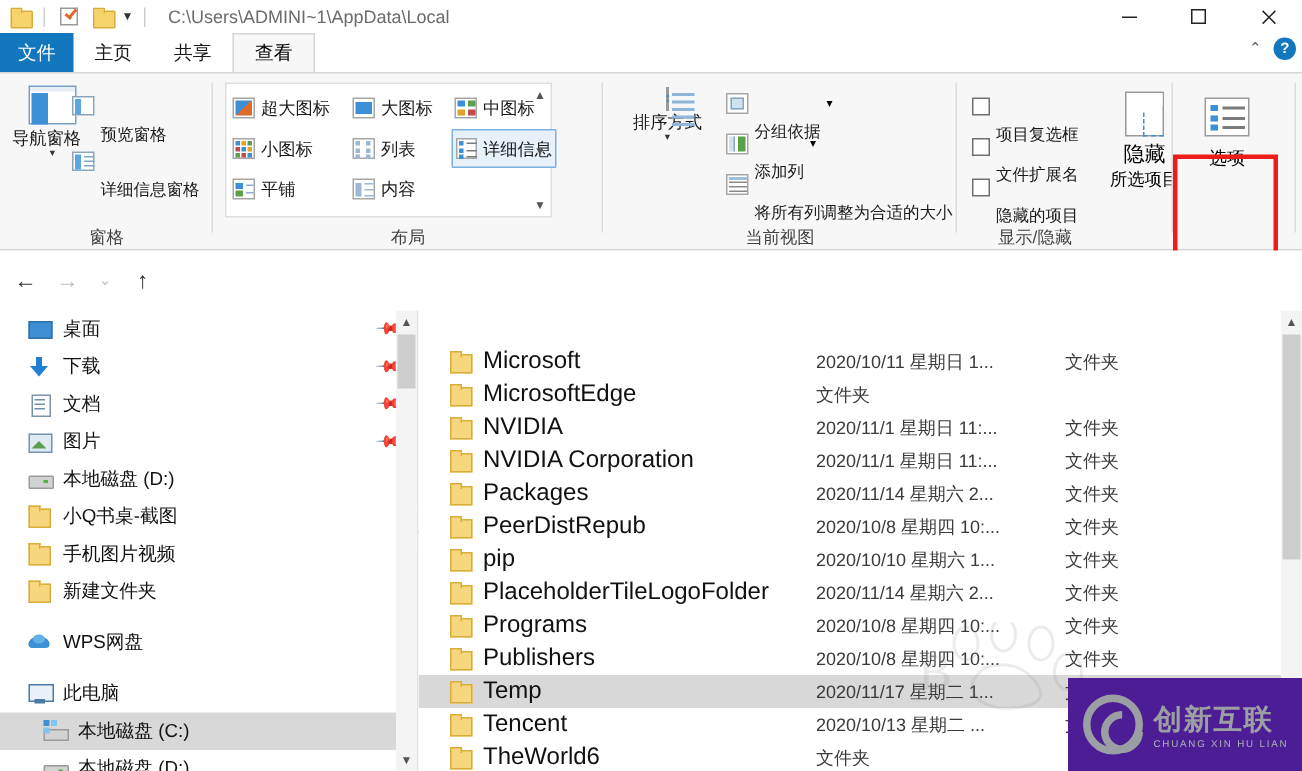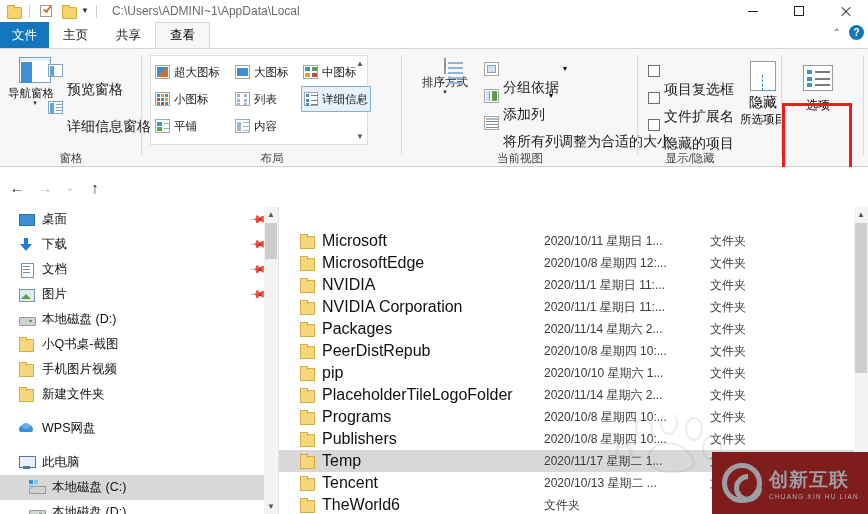--- a/index.html
+++ b/index.html
@@ -56,21 +56,21 @@
   .rgroup{ position:absolute; top:0; height:119px; }
   .rgroup-label{ position:absolute; bottom:2px; width:100%; text-align:center;
     font-size:11.5px; color:#444; }
   .rgroup-div{ position:absolute; top:6px; width:1px; height:100px; background:#dcdcdc; }
 
   .bigbtn{ display:flex; flex-direction:column; align-items:center; width:62px; }
   .bigbtn .cap{ font-size:11.5px; color:#1a1a1a; line-height:13px; text-align:center; }
   .bigbtn .dd{ font-size:7px; color:#333; line-height:6px; }
 
   .smallrow{ display:flex; align-items:center; gap:4px; height:19px; }
-  .smallrow .lbl{ font-size:14px; color:#1a1a1a; white-space:nowrap;margin-top:38px; }
+  .smallrow .lbl{ font-size:11px; color:#1a1a1a; white-space:nowrap;margin-top:38px; }
 
   .paneicon{ width:32px;height:26px;border:1px solid #7a9fc4;background:#fff;position:relative;}
   .paneicon:before{content:"";position:absolute;left:1px;top:4px;width:11px;height:21px;background:#3b90d6;}
   .paneicon:after{content:"";position:absolute;left:0;top:0;width:30px;height:3px;background:#e8eef5;}
 
   .pane-s{ width:15px;height:13px;border:1px solid #8aa4bd;background:#fff;position:relative;display:inline-block;}
   .pane-s.left:before{content:"";position:absolute;left:1px;top:1px;width:4px;height:10px;background:#5aa7e0;}
   .pane-s.det:before{content:"";position:absolute;left:1px;top:1px;width:4px;height:10px;background:#5aa7e0;}
   .pane-s.det:after{content:"";position:absolute;left:7px;top:2px;width:7px;height:1px;
     background:#7fa6c9;box-shadow:0 3px 0 #7fa6c9,0 6px 0 #7fa6c9;}
@@ -200,21 +200,21 @@
   .f-type{ width:77px; font-size:12px; color:#3a3a3a; white-space:nowrap; overflow:hidden; }
   .filescroll{ position:absolute; right:0; top:0; width:14px; height:307px; background:#f4f4f4; }
   .filescroll .thumb{ position:absolute; left:1px; top:16px; width:12px; height:150px; background:#cdcdcd; }
   .filescroll .arr{ position:absolute; left:0; width:14px; height:15px; text-align:center;
     font-size:8px; color:#555; line-height:15px; }
 
   
   .wm-baidu{ position:absolute; left:612px; top:415px; width:120px; height:62px;
     opacity:.17; pointer-events:none; }
   .wm-logo{ position:absolute; left:712px; top:452px; width:156px; height:62px;
-    background:#7f1d1d; display:flex; align-items:center; gap:7px; padding-left:10px; }
+    background:#4c1d95; display:flex; align-items:center; gap:7px; padding-left:10px; }
   .wm-cx{ width:40px; height:40px; border-radius:50%; border:5px solid #9b9fa3; position:relative; }
   .wm-cx:after{ content:""; position:absolute; left:7px; top:6px; width:18px; height:18px;
     border:5px solid #9b9fa3; border-radius:50%; border-right-color:transparent; transform:rotate(-45deg); }
   .wm-txt{ display:flex; flex-direction:column; }
   .wm-cn{ font-size:19px; color:#9b9fa3; font-weight:bold; letter-spacing:1px; }
   .wm-en{ font-size:6.5px; color:#adb1b4; letter-spacing:1.2px; }
 </style>
 </head>
 <body>
 
@@ -538,21 +538,20 @@
               <span>Microsoft</span>
             </div>
           <div class="f-date">2020/10/11 星期日 1...</div>
           <div class="f-type">文件夹</div>
         </div>
         <div class="frow">
           <div class="f-name">
               <span class="ic ic-folder"></span>
               <span>MicrosoftEdge</span>
             </div>
-          <div class="f-date">2020/10/8 星期四 12:...</div>
           <div class="f-type">文件夹</div>
         </div>
         <div class="frow">
           <div class="f-name">
               <span class="ic ic-folder"></span>
               <span>NVIDIA</span>
             </div>
           <div class="f-date">2020/11/1 星期日 11:...</div>
           <div class="f-type">文件夹</div>
         </div>

